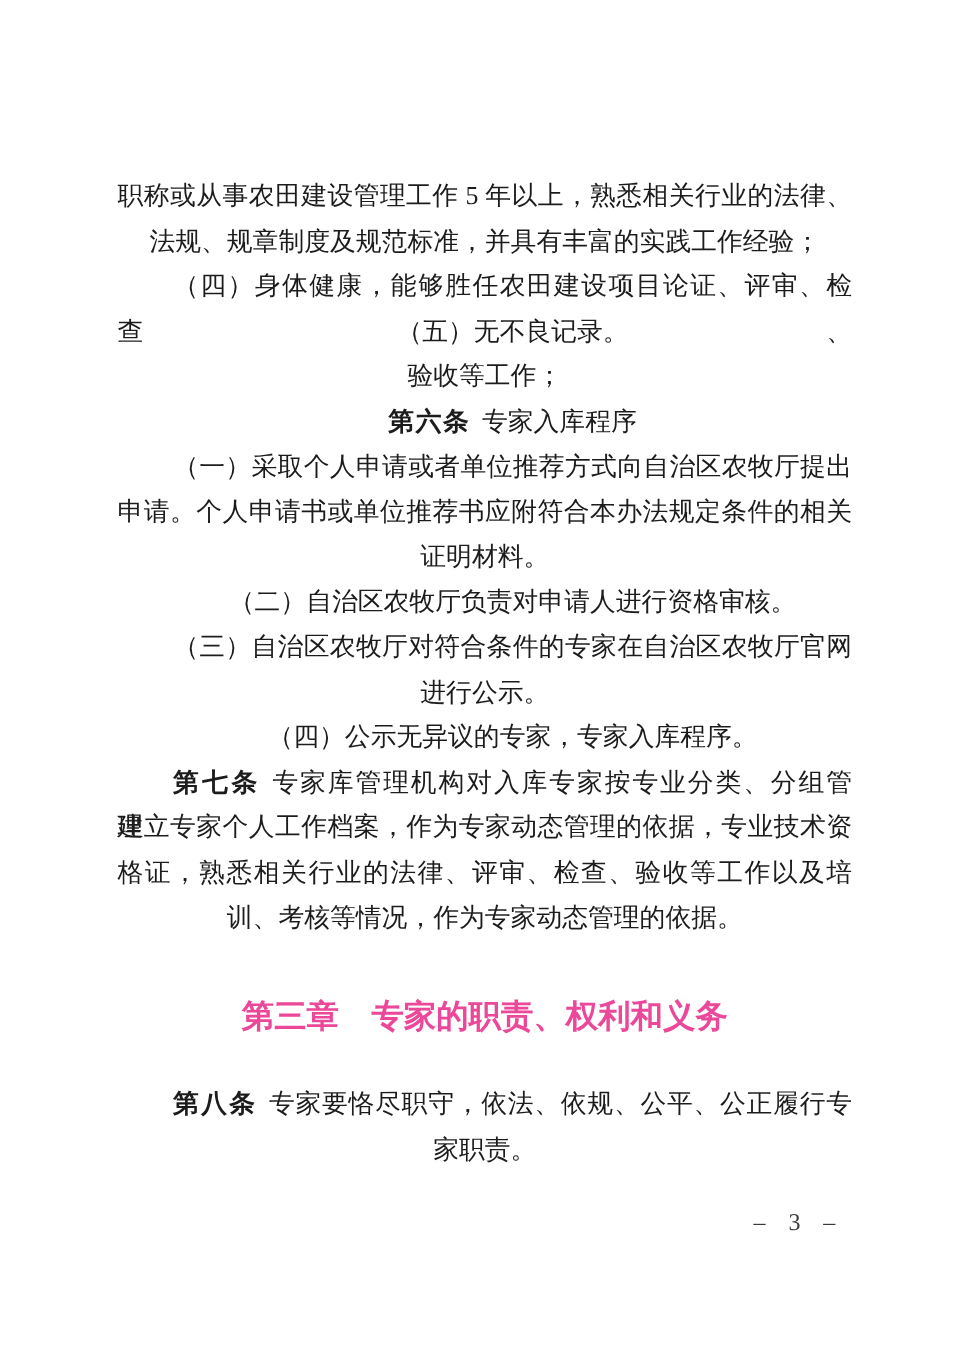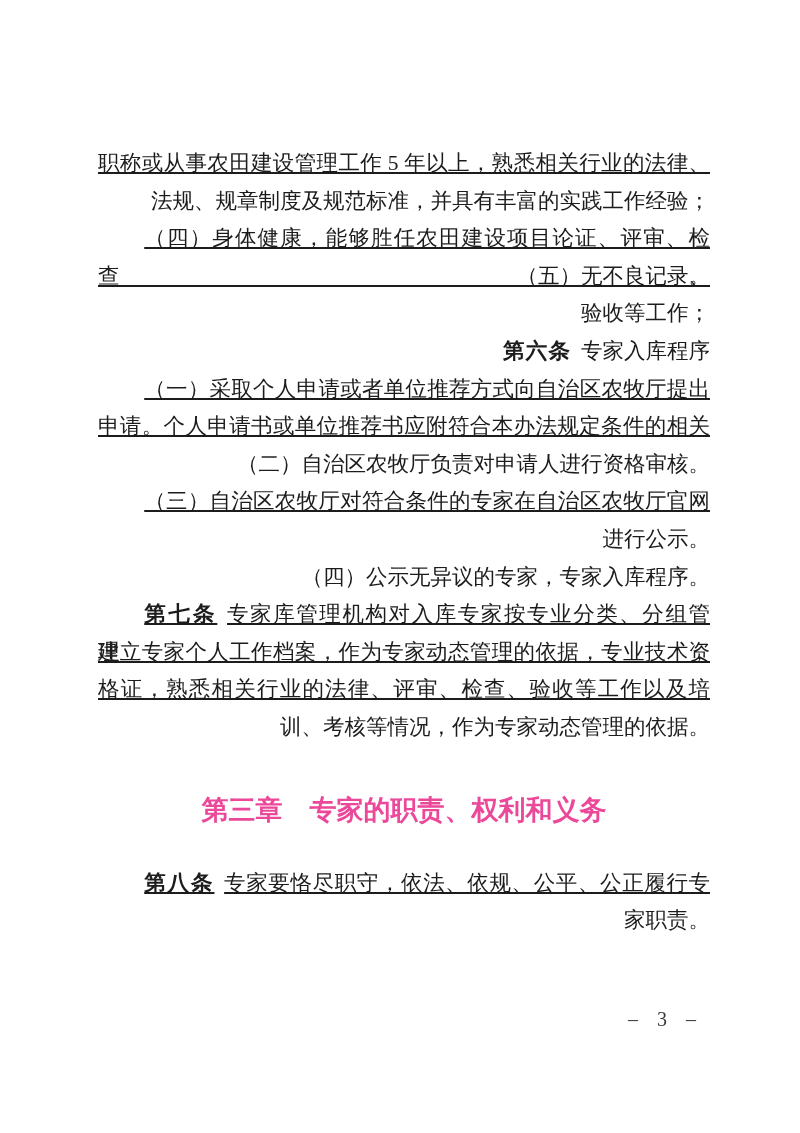--- a/index.html
+++ b/index.html
@@ -20,28 +20,27 @@
     position: absolute;
     left: 98px;
     top: 145px;
     width: 612px;
   }
   .line {
     height: 37.6px;
     line-height: 37.6px;
     font-size: 21.5px;
     white-space: nowrap;
-    text-align: right;
+    text-align: center;
   }
   .line.just {
     white-space: normal;
     text-align: justify;
     text-align-last: justify;
     text-justify: inter-character;
-    text-decoration: underline;
   }
   .line.indent {
     text-indent: 2.15em;
   }
   .lead {
     font-weight: 700;
     margin-right: 0.45em;
     letter-spacing: 0.06em;
     margin-top: 24px;
   }
@@ -75,20 +74,21 @@
   <div class="textblock">
     <div id="lines-top">
         <div class="line just"><span>职称或从事农田建设管理工作 5 年以上，熟悉相关行业的法律、</span></div>
         <div class="line"><span>法规、规章制度及规范标准，并具有丰富的实践工作经验；</span></div>
         <div class="line indent just"><span>（四）身体健康，能够胜任农田建设项目论证、评审、检查、</span></div>
         <div class="line indent"><span>（五）无不良记录。</span></div>
         <div class="line"><span>验收等工作；</span></div>
         <div class="line indent"><span class="lead">第六条</span><span>专家入库程序</span></div>
         <div class="line indent just"><span>（一）采取个人申请或者单位推荐方式向自治区农牧厅提出</span></div>
         <div class="line just"><span>申请。个人申请书或单位推荐书应附符合本办法规定条件的相关</span></div>
+        <div class="line"><span>证明材料。</span></div>
         <div class="line indent"><span>（二）自治区农牧厅负责对申请人进行资格审核。</span></div>
         <div class="line indent just"><span>（三）自治区农牧厅对符合条件的专家在自治区农牧厅官网</span></div>
         <div class="line"><span>进行公示。</span></div>
         <div class="line indent"><span>（四）公示无异议的专家，专家入库程序。</span></div>
         <div class="line indent just"><span class="lead">第七条</span><span>专家库管理机构对入库专家按专业分类、分组管理，</span></div>
         <div class="line just"><span>建立专家个人工作档案，作为专家动态管理的依据，专业技术资</span></div>
         <div class="line just"><span>格证，熟悉相关行业的法律、评审、检查、验收等工作以及培</span></div>
         <div class="line"><span>训、考核等情况，作为专家动态管理的依据。</span></div>
       </div>
     <div class="chapter-heading">第三章　专家的职责、权利和义务</div>

